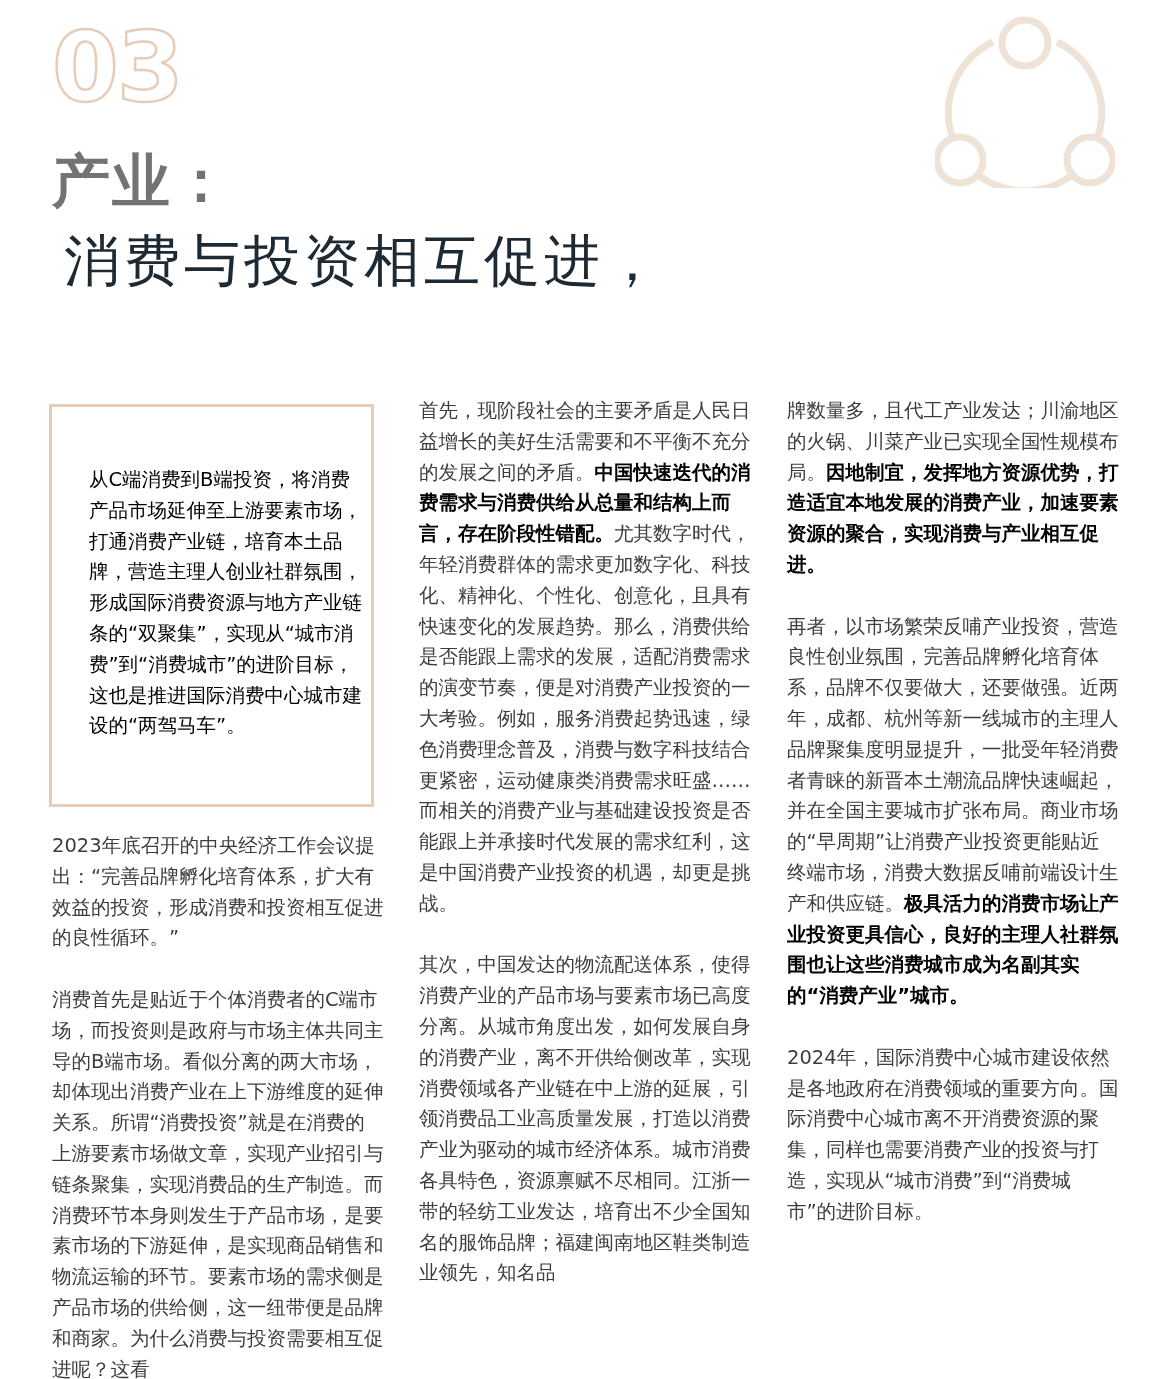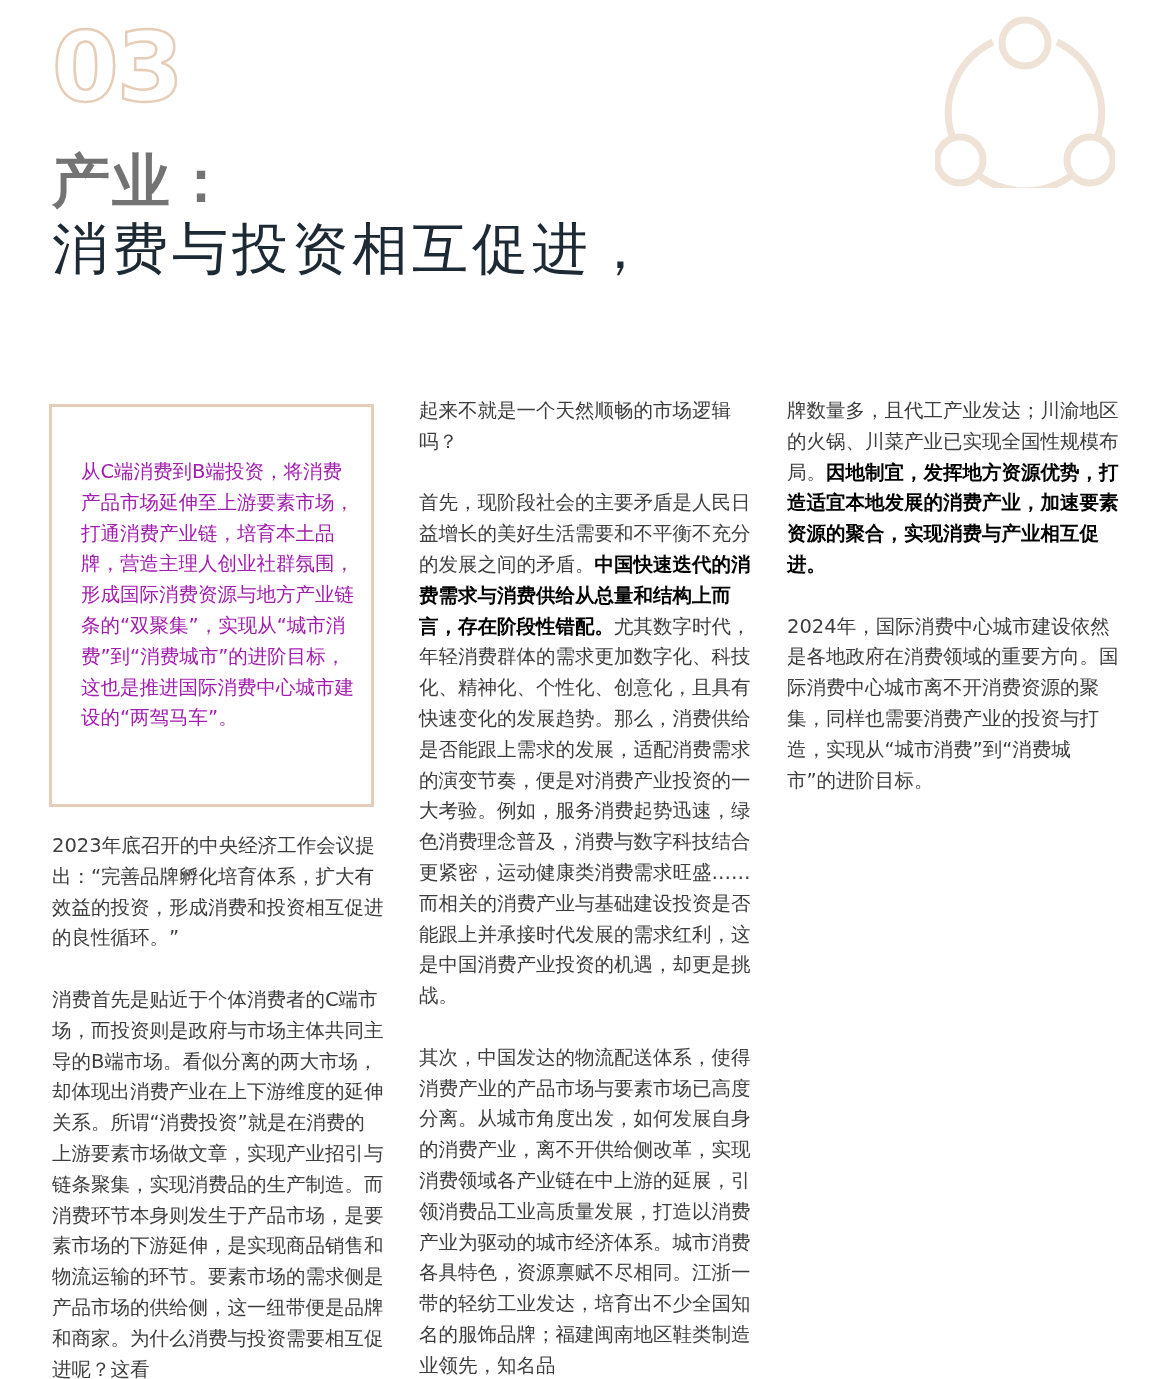--- a/index.html
+++ b/index.html
@@ -45,41 +45,41 @@
       color: #737373;
       line-height: 66px;
       margin: 0;
       letter-spacing: 2px;
     }
     .title-sub {
       font-size: 56px;
       font-weight: normal;
       color: #1d2a33;
       line-height: 70px;
-      margin: 0;
+      margin: 12px;
       letter-spacing: 4px;
     }
     .callout {
       position: absolute;
       left: 49px;
       top: 404px;
       width: 319px;
       height: 397px;
       border: 3px solid #e6cdb8;
       box-sizing: content-box;
     }
     .callout-text {
       position: absolute;
       left: 29px;
       top: 50px;
       width: 275px;
       font-size: 19.5px;
       line-height: 30.8px;
-      color: #a21caf;
-      margin: 0;
+      color: #000000;
+      margin: 8px;
     }
     .column {
       position: absolute;
       width: 332px;
       font-size: 19.5px;
       line-height: 30.8px;
       color: #3d3d3d;
     }
     .column p {
       margin: 0 0 30.8px 0;
@@ -116,21 +116,21 @@
 <div class="callout">
   <p class="callout-text">从C端消费到B端投资，将消费产品市场延伸至上游要素市场，打通消费产业链，培育本土品牌，营造主理人创业社群氛围，形成国际消费资源与地方产业链条的“双聚集”，实现从“城市消费”到“消费城市”的进阶目标，这也是推进国际消费中心城市建设的“两驾马车”。</p>
 </div>
 
 <div class="column col1">
   <p>2023年底召开的中央经济工作会议提出：“完善品牌孵化培育体系，扩大有效益的投资，形成消费和投资相互促进的良性循环。”</p>
   <p>消费首先是贴近于个体消费者的C端市场，而投资则是政府与市场主体共同主导的B端市场。看似分离的两大市场，却体现出消费产业在上下游维度的延伸关系。所谓“消费投资”就是在消费的上游要素市场做文章，实现产业招引与链条聚集，实现消费品的生产制造。而消费环节本身则发生于产品市场，是要素市场的下游延伸，是实现商品销售和物流运输的环节。要素市场的需求侧是产品市场的供给侧，这一纽带便是品牌和商家。为什么消费与投资需要相互促进呢？这看</p>
 </div>
 
 <div class="column col2">
-  <p>起来不就是一个天然顺畅的市场逻辑吗？</p>
   <p><span>首先，现阶段社会的主要矛盾是人民日益增长的美好生活需要和不平衡不充分的发展之间的矛盾。</span><span class="bold">中国快速迭代的消费需求与消费供给从总量和结构上而言，存在阶段性错配。</span><span>尤其数字时代，年轻消费群体的需求更加数字化、科技化、精神化、个性化、创意化，且具有快速变化的发展趋势。那么，消费供给是否能跟上需求的发展，适配消费需求的演变节奏，便是对消费产业投资的一大考验。例如，服务消费起势迅速，绿色消费理念普及，消费与数字科技结合更紧密，运动健康类消费需求旺盛……而相关的消费产业与基础建设投资是否能跟上并承接时代发展的需求红利，这是中国消费产业投资的机遇，却更是挑战。</span></p>
   <p>其次，中国发达的物流配送体系，使得消费产业的产品市场与要素市场已高度分离。从城市角度出发，如何发展自身的消费产业，离不开供给侧改革，实现消费领域各产业链在中上游的延展，引领消费品工业高质量发展，打造以消费产业为驱动的城市经济体系。城市消费各具特色，资源禀赋不尽相同。江浙一带的轻纺工业发达，培育出不少全国知名的服饰品牌；福建闽南地区鞋类制造业领先，知名品</p>
 </div>
 
 <div class="column col3">
   <p><span>牌数量多，且代工产业发达；川渝地区的火锅、川菜产业已实现全国性规模布局。</span><span class="bold">因地制宜，发挥地方资源优势，打造适宜本地发展的消费产业，加速要素资源的聚合，实现消费与产业相互促进。</span></p>
+  <p><span>再者，以市场繁荣反哺产业投资，营造良性创业氛围，完善品牌孵化培育体系，品牌不仅要做大，还要做强。近两年，成都、杭州等新一线城市的主理人品牌聚集度明显提升，一批受年轻消费者青睐的新晋本土潮流品牌快速崛起，并在全国主要城市扩张布局。商业市场的“早周期”让消费产业投资更能贴近终端市场，消费大数据反哺前端设计生产和供应链。</span><span class="bold">极具活力的消费市场让产业投资更具信心，良好的主理人社群氛围也让这些消费城市成为名副其实的“消费产业”城市。</span></p>
   <p>2024年，国际消费中心城市建设依然是各地政府在消费领域的重要方向。国际消费中心城市离不开消费资源的聚集，同样也需要消费产业的投资与打造，实现从“城市消费”到“消费城市”的进阶目标。</p>
 </div>
 
 </body></html>

